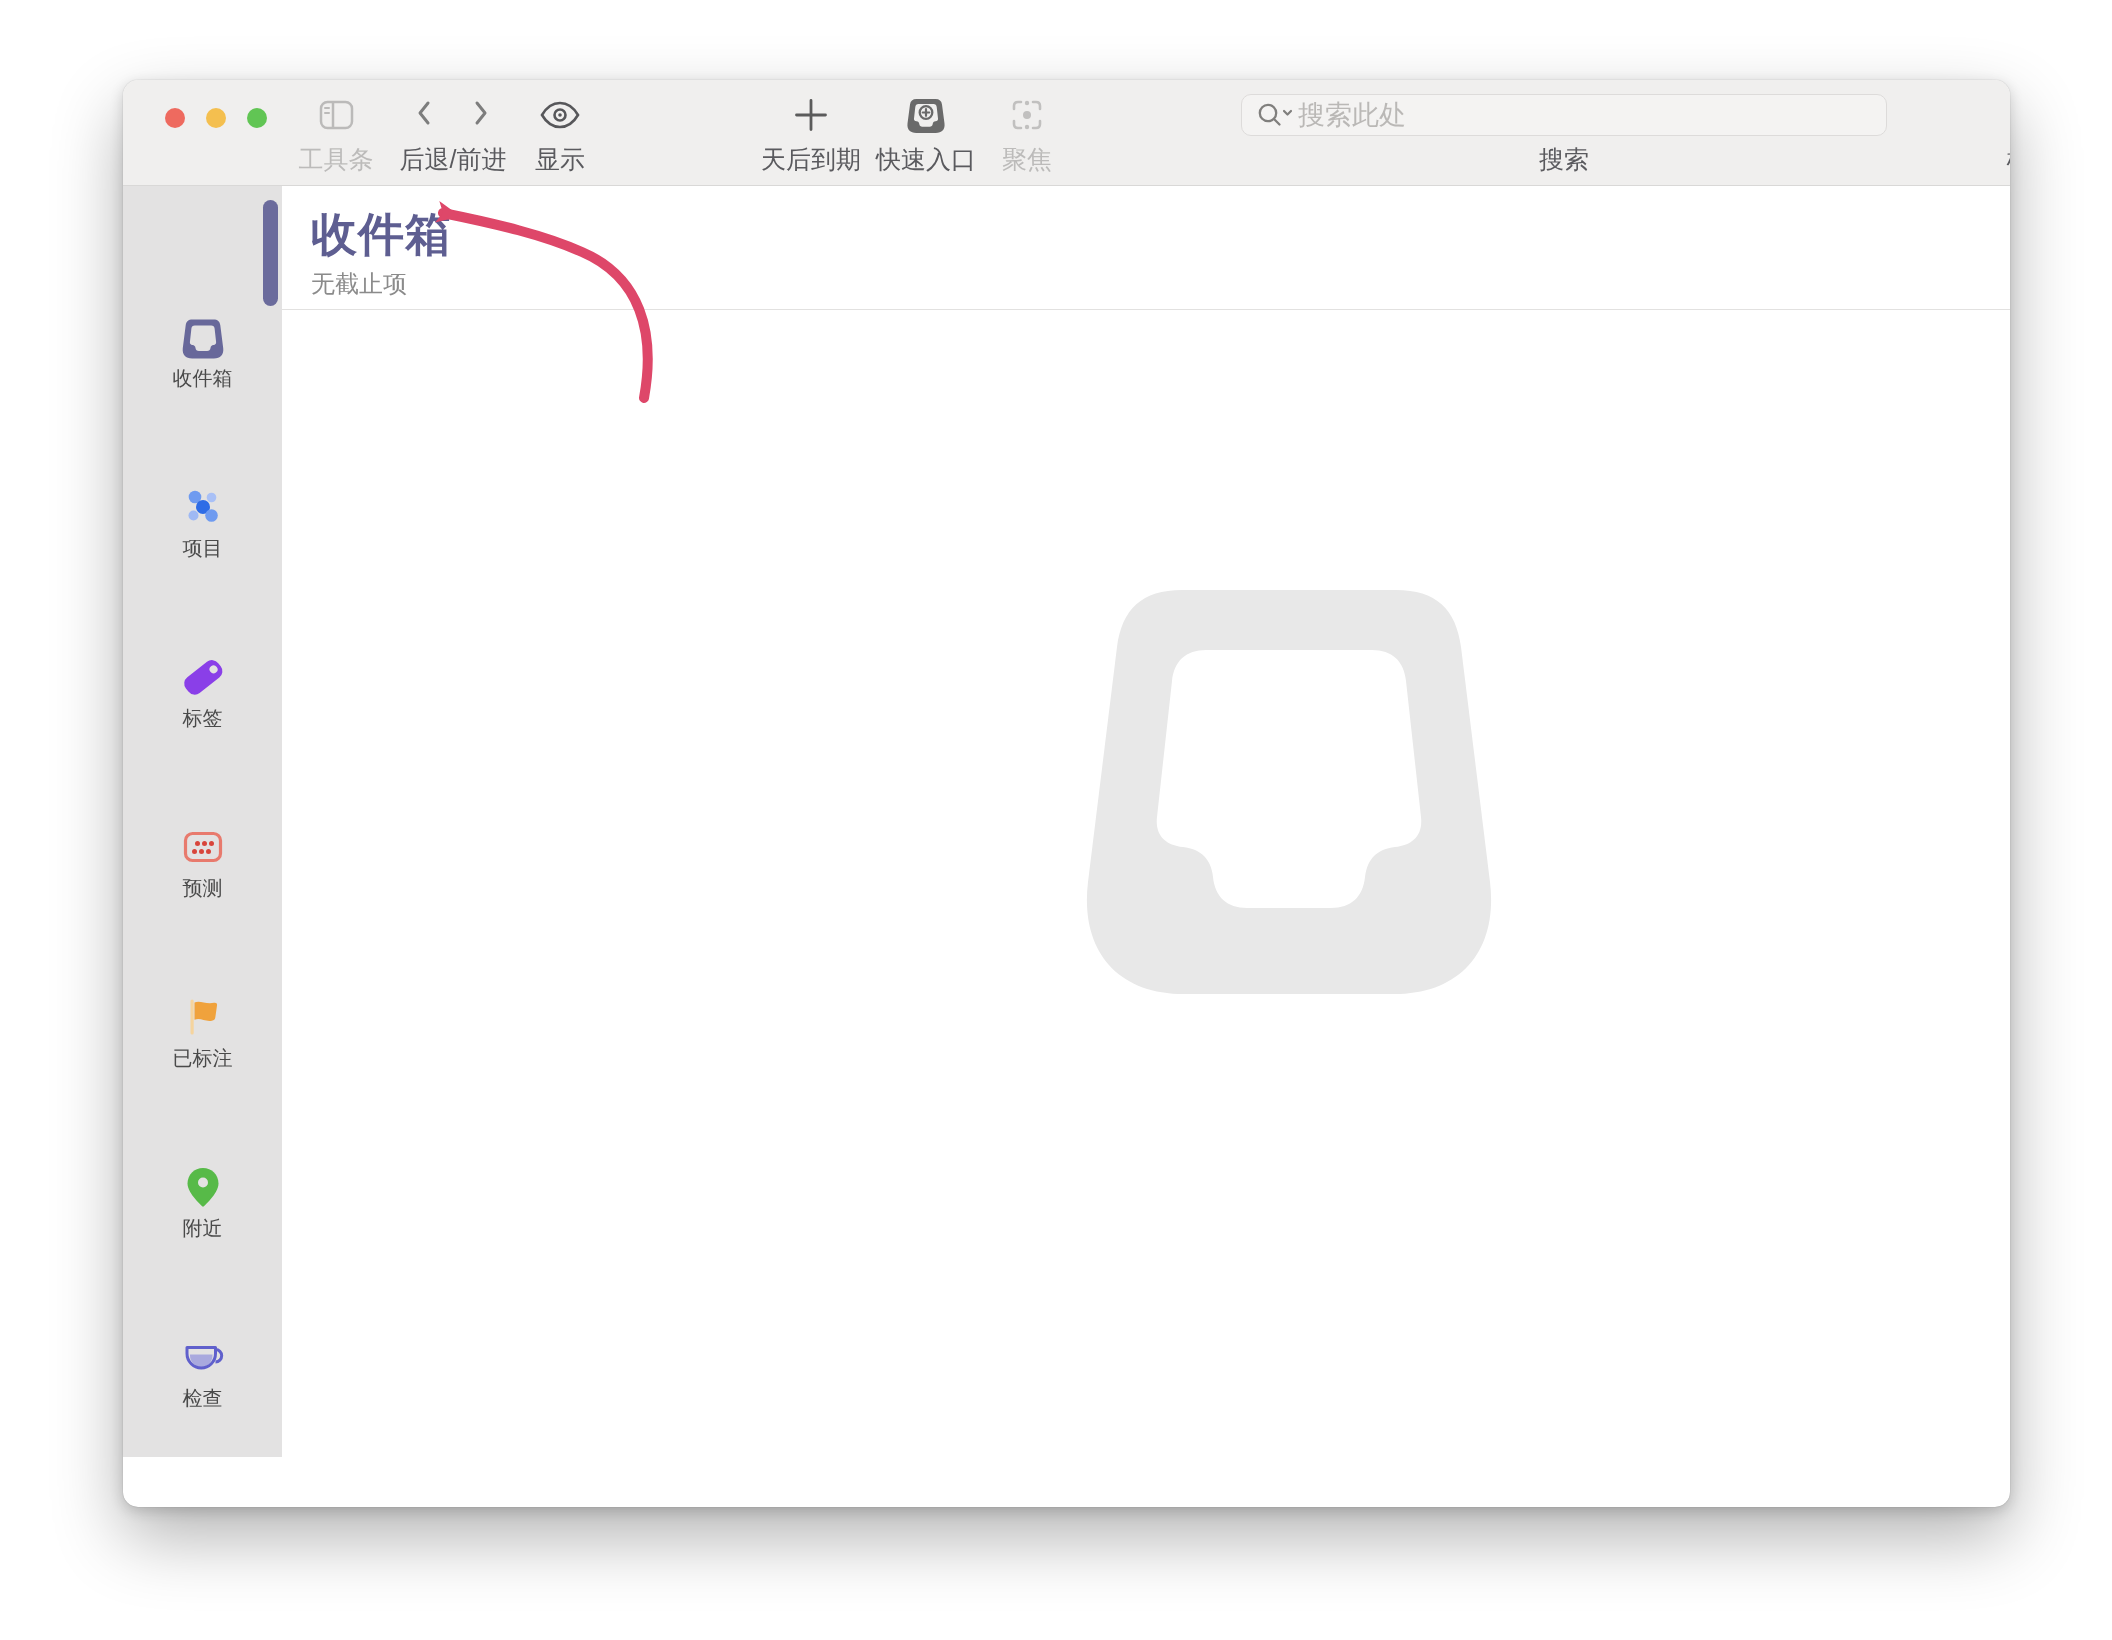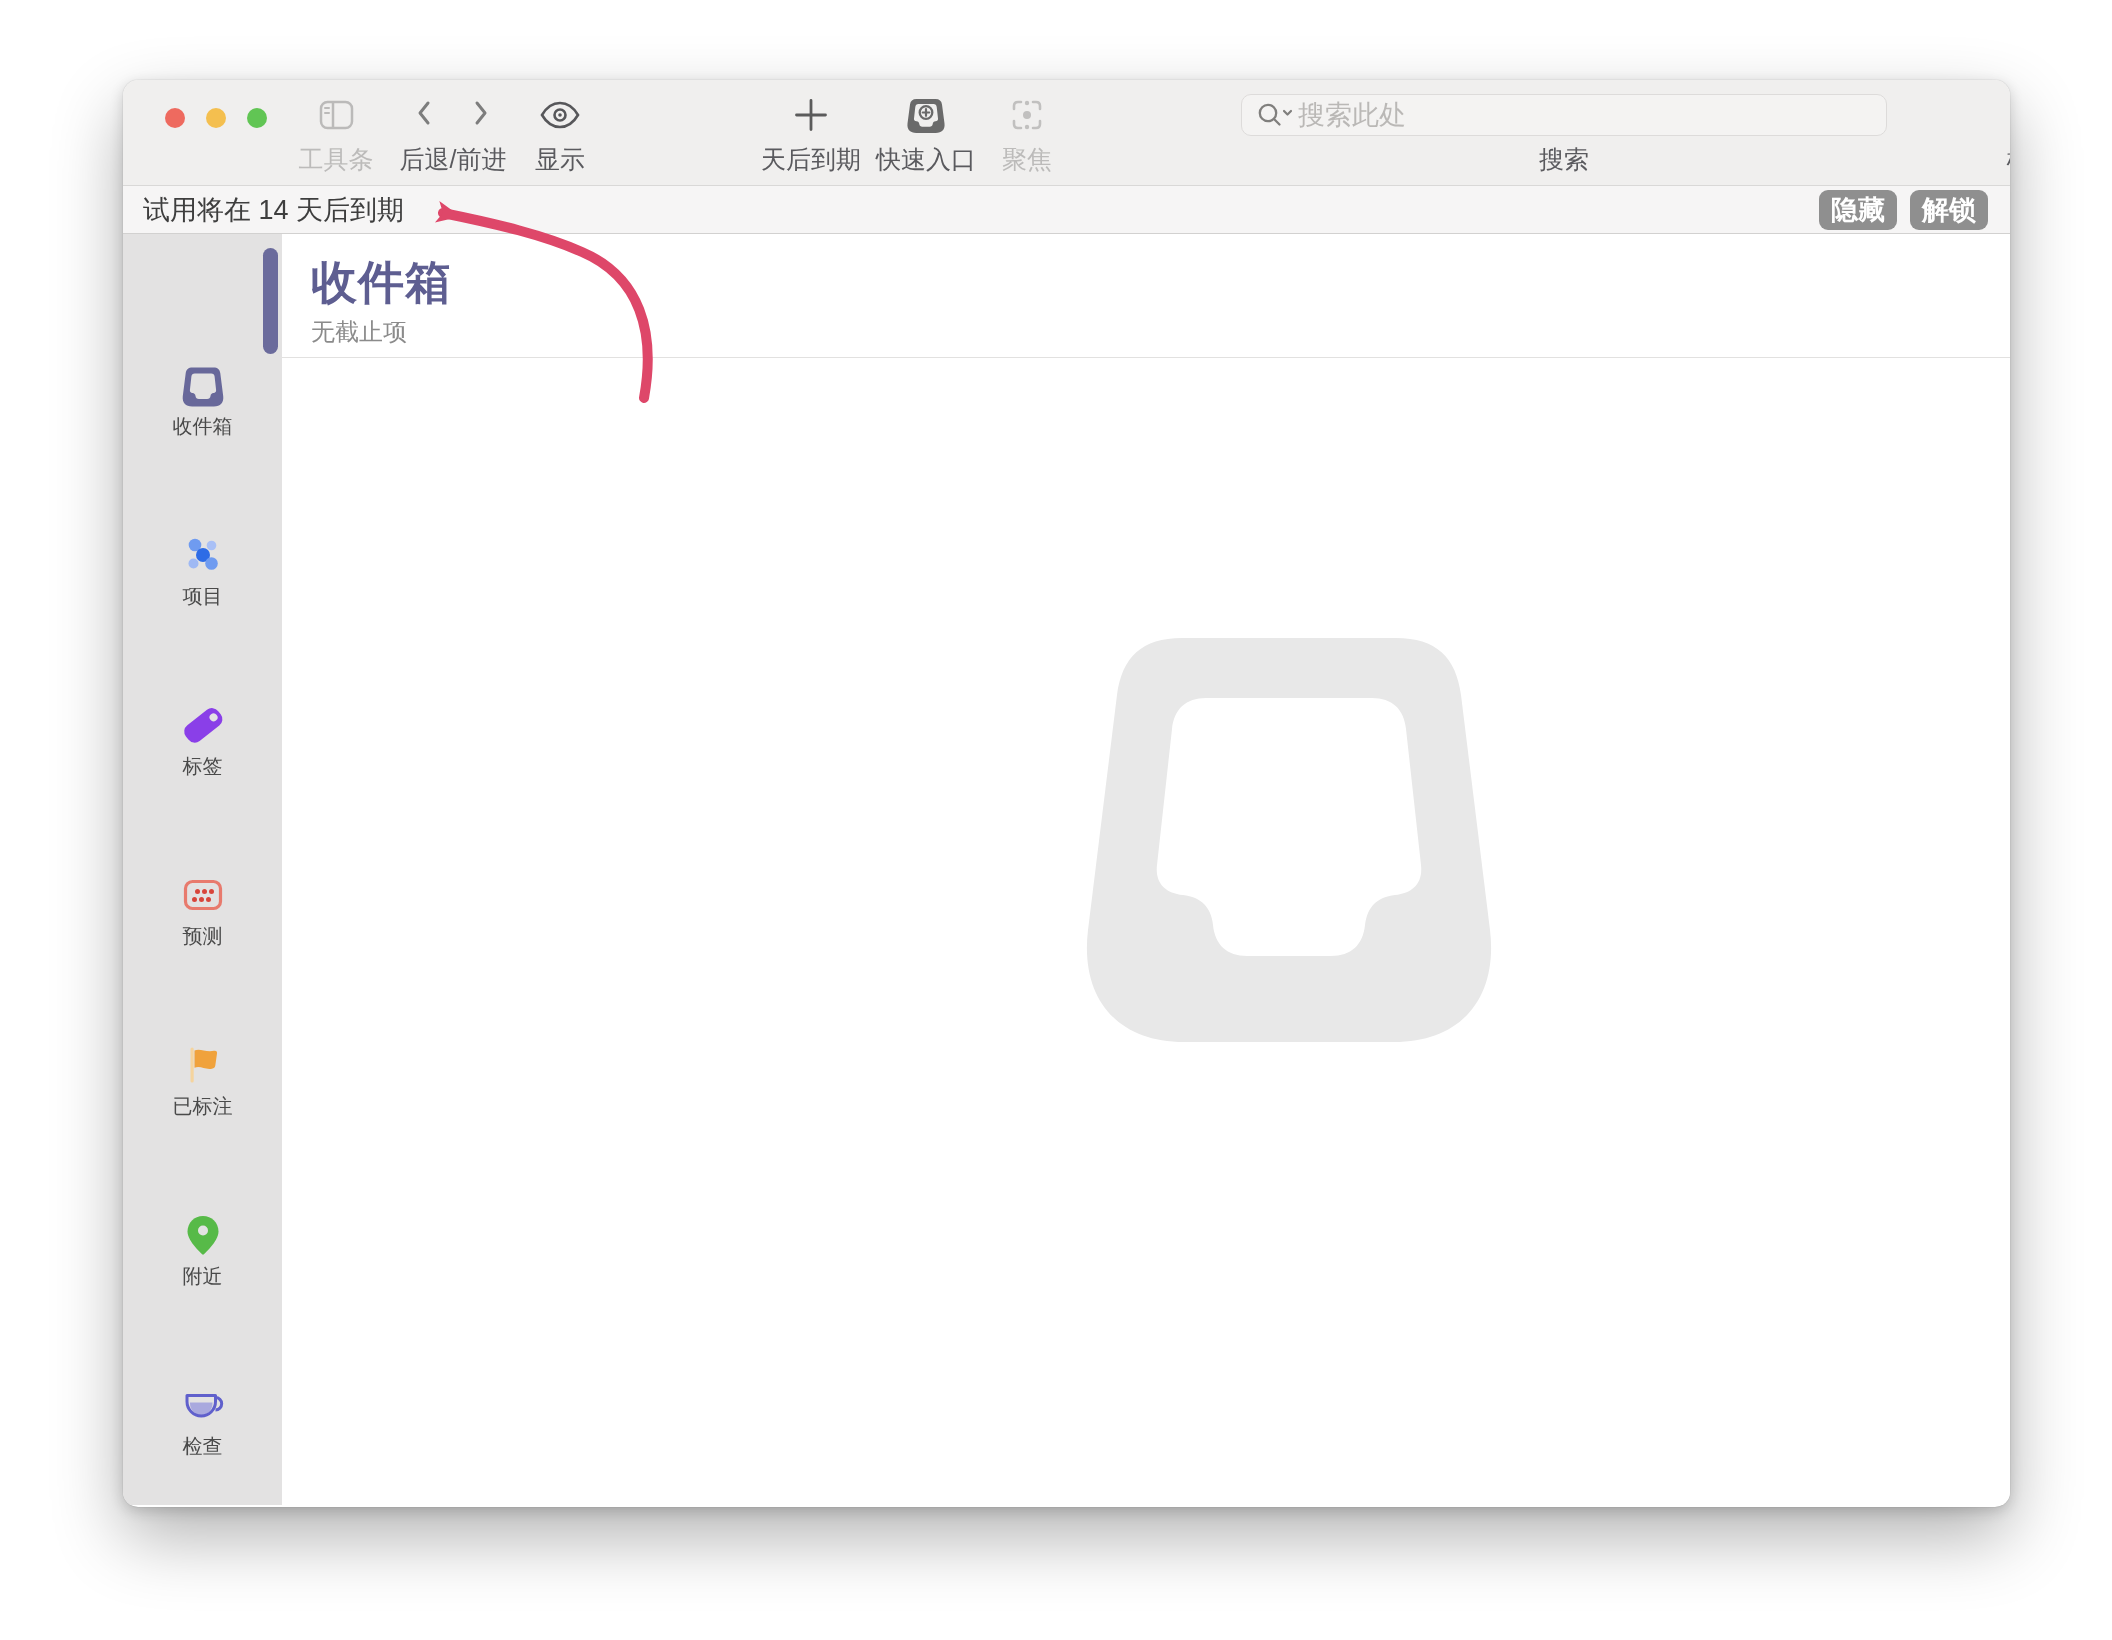--- a/index.html
+++ b/index.html
@@ -169,27 +169,20 @@
           <svg width="44" height="44" viewBox="0 0 44 44" fill="none" stroke="#57575a">
             <circle cx="22" cy="22" r="15" stroke-width="2.5"></circle>
             <circle cx="22" cy="15.6" r="2" fill="#57575a" stroke="none"></circle>
             <path d="M22 20.5 V29.5" stroke-width="3" stroke-linecap="round"></path>
           </svg>
         </div>
         <div class="tb-label">检查器</div>
       </div>
     </div>
 
-    <div class="banner">
-      <span class="banner-msg">试用将在 14 天后到期</span>
-      <div class="banner-actions">
-        <button class="banner-btn">隐藏</button>
-        <button class="banner-btn">解锁</button>
-      </div>
-    </div>
 
     <div class="body">
 
       <div class="sidebar">
 
         <div class="side-item">
           <span class="icon">
             <svg width="46" height="44" viewBox="0 0 46 44">
               <path fill="#68689a" fill-rule="evenodd" d="M12.5 4.5 H33.5 C37.6 4.5 39.8 6.5 40.3 10.3 L43.2 33 C44 39.5 40.4 43.5 33.8 43.5 H12.2 C5.6 43.5 2 39.5 2.8 33 L5.7 10.3 C6.2 6.5 8.4 4.5 12.5 4.5 Z
                 M14.8 10.5 H31.2 C33.2 10.5 34.4 11.6 34.6 13.6 L36.1 27 C36.3 28.8 35.3 29.8 33.5 30 C31.7 30.2 30.7 31.2 30.5 33 C30.3 35 29.1 36 27.1 36 H18.9 C16.9 36 15.7 35 15.5 33 C15.3 31.2 14.3 30.2 12.5 30 C10.7 29.8 9.7 28.8 9.9 27 L11.4 13.6 C11.6 11.6 12.8 10.5 14.8 10.5 Z"></path>

